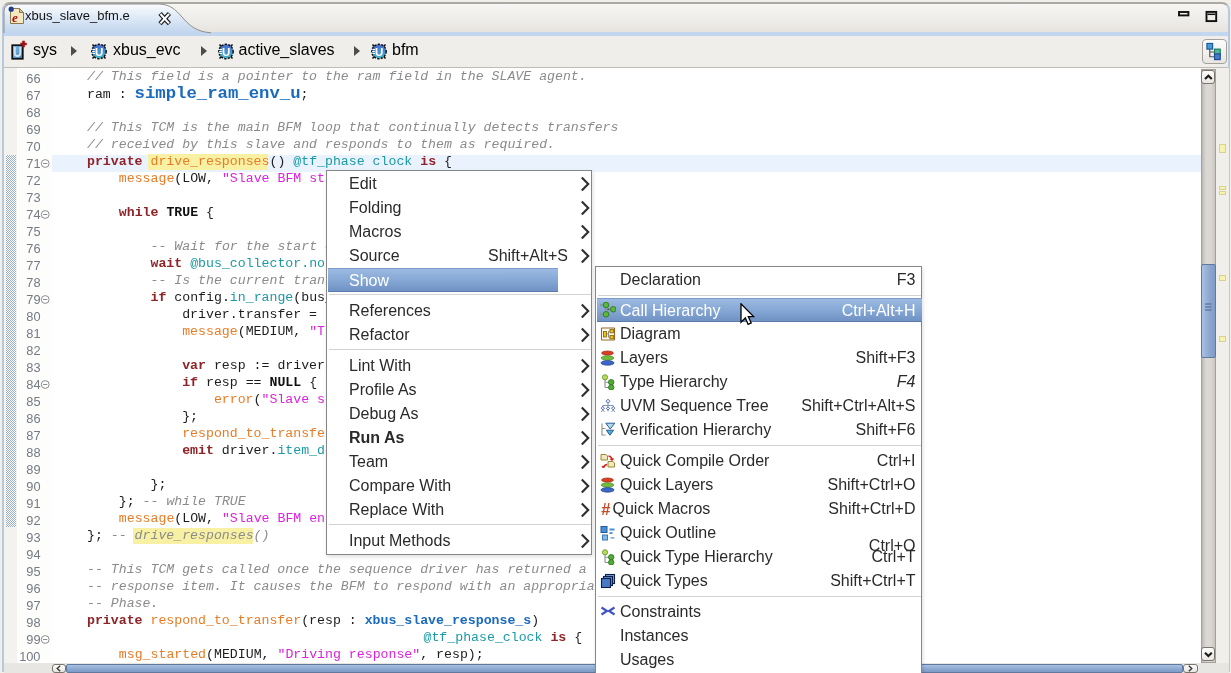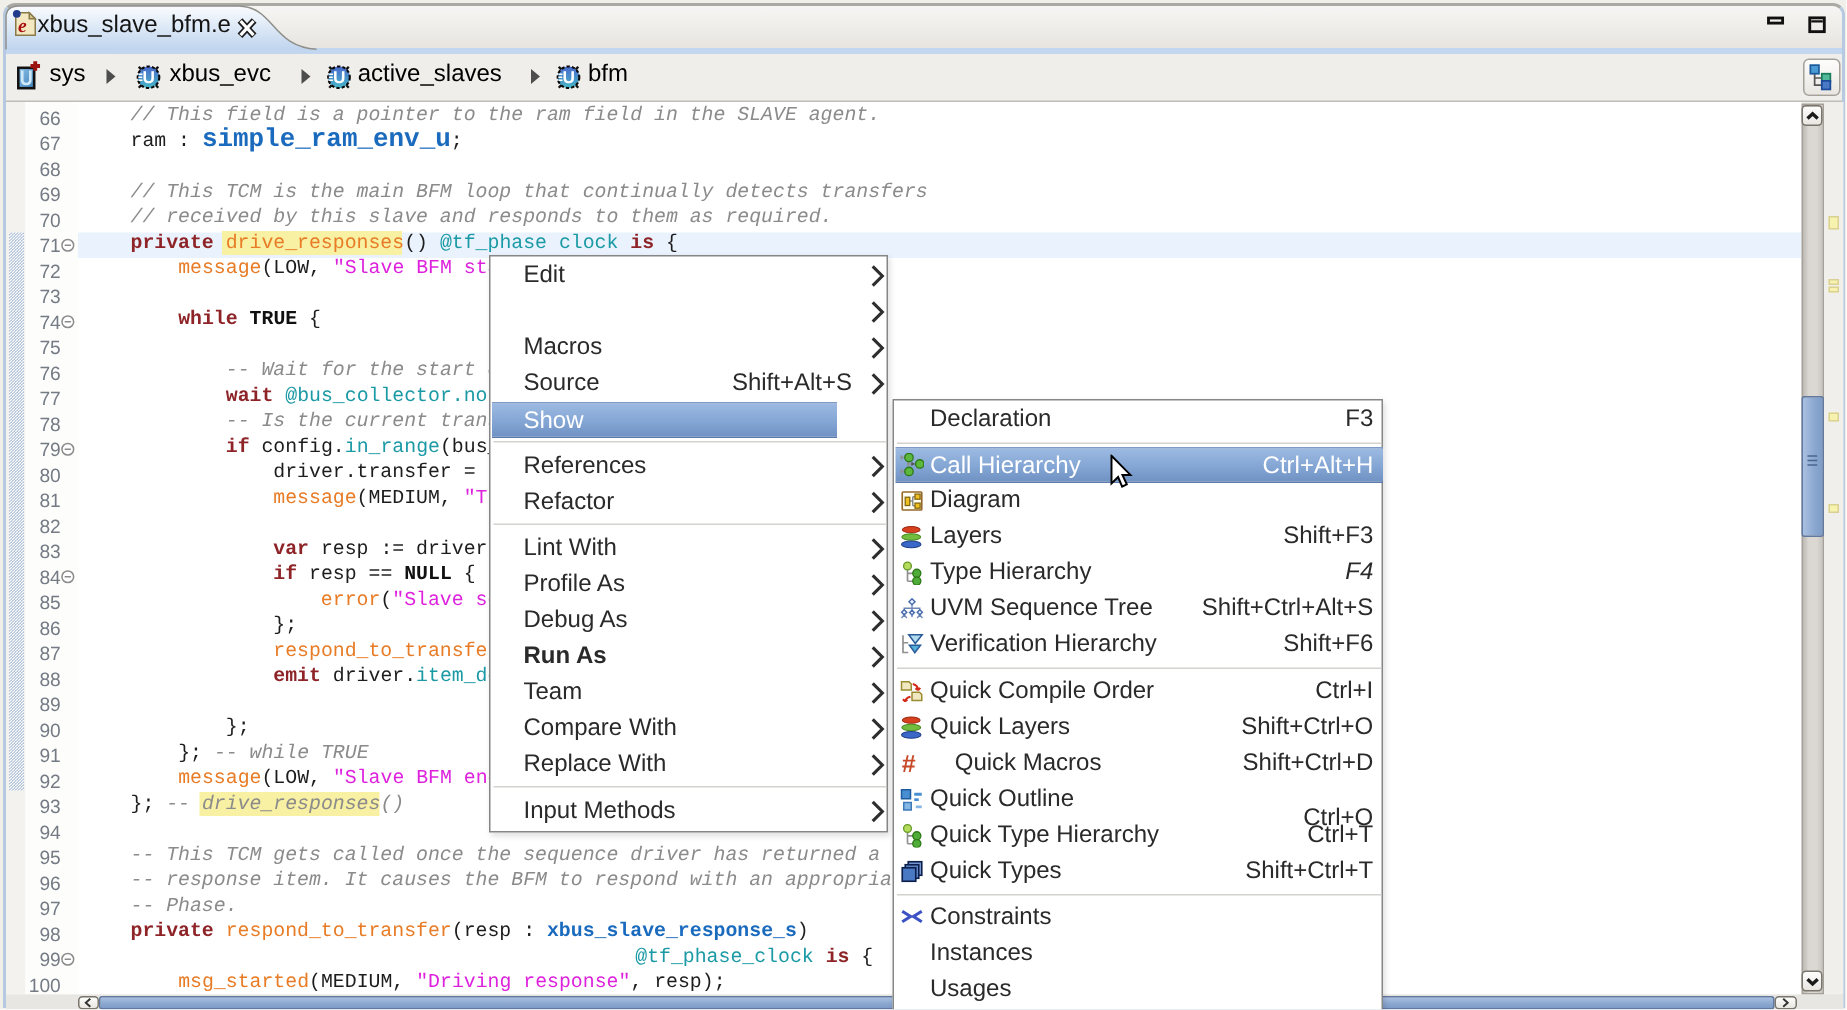--- a/index.html
+++ b/index.html
@@ -8,21 +8,21 @@
 #root *{box-sizing:border-box;}
 .abs{position:absolute;}
 
 
 #stackborder{position:absolute;left:2px;top:1.8px;width:1227.5px;height:670.2px;
   border:2px solid #b6c9e0;border-top:2px solid #aba9a3;border-radius:8px 8px 0 0;background:transparent;}
 #tabbar{position:absolute;left:4px;top:3px;width:1223.5px;height:30px;
   background:linear-gradient(#f7f6f4,#eceae6 70%,#e6e3de);border-radius:6px 6px 0 0;}
 #blueband{position:absolute;left:4px;top:32px;width:1223.5px;height:3.5px;background:#c2d7ef;}
 #tabshape{position:absolute;left:3px;top:2px;}
-#tabtitle{position:absolute;left:25px;top:8px;width:200px;height:18px;font-size:16px;color:#141414;letter-spacing:0px;}
+#tabtitle{position:absolute;left:25px;top:8px;width:200px;height:18px;font-size:13px;color:#141414;letter-spacing:0px;}
 #breadcrumb{position:absolute;left:4px;top:35.5px;width:1223.5px;height:32px;
   background:#efeeea;border-bottom:1px solid #c0bdb7;font-size:16px;color:#1c1c1e;}
 .bctext{position:absolute;top:6px;}
 .bcarrow{position:absolute;top:10px;width:0;height:0;border-left:6.5px solid #4d4d4d;
   border-top:5.5px solid transparent;border-bottom:5.5px solid transparent;}
 
 
 #editor{position:absolute;left:4px;top:68px;width:1196.5px;height:595px;background:#fff;overflow:hidden;}
 #annot{position:absolute;left:0;top:0;width:13px;height:595px;background:#f3f2ef;}
 #rangestrip{position:absolute;left:1.5px;top:87px;width:10.5px;height:372px;
@@ -320,20 +320,23 @@
     <div class="mark" style="top:275.3px;height:6px;"></div>
     <div class="mark" style="top:336px;height:5.5px;"></div>
 <svg class="abs" style="left:740px;top:303px;z-index:50;" width="16" height="23" viewBox="0 0 16 23">
   <path d="M1,0.8 L1,19.3 L5.4,15 L8.1,21.4 L11.2,19.9 L8.3,13.6 L13.6,13.6 Z" fill="#fff" stroke="#000" stroke-width="1.3" stroke-linejoin="miter"></path>
 </svg>
 
   <div class="menu" id="mainmenu">
       <div class="mi" style="top:1px;width:264.5px;">
         <span class="mlabel" style="left:21.5px;">Edit</span>
       </div>
+<div class="mi" style="top:25px;width:264.5px;">
+        <span class="mlabel" style="left:21.5px;">Folding</span>
+      </div>
 <div class="mi" style="top:49px;width:264.5px;">
         <span class="mlabel" style="left:21.5px;">Macros</span>
       </div>
 <div class="mi" style="top:73px;width:264.5px;">
         <span class="mlabel" style="left:21.5px;">Source</span>
         <span class="msc" style="right:24px;">Shift+Alt+S</span>
       </div>
 <div class="mi hl" style="top:97px;width:230px;">
         <span class="mlabel" style="left:21.5px;">Show</span>
       </div>
@@ -420,21 +423,21 @@
 <div class="msep" style="top:177.5px;width:323px;"></div>
 <div class="mi" style="top:182px;width:325px;">
         <span class="mlabel" style="left:23.5px;">Quick Compile Order</span>
         <span class="msc" style="right:6px;">Ctrl+I</span>
       </div>
 <div class="mi" style="top:206px;width:325px;">
         <span class="mlabel" style="left:23.5px;">Quick Layers</span>
         <span class="msc" style="right:6px;text-align:right;">Shift+Ctrl+O</span>
       </div>
 <div class="mi" style="top:230px;width:325px;">
-        <span class="mlabel" style="left:40px;text-align:center;">Quick Macros</span>
+        <span class="mlabel" style="left:16px;text-align:center;">Quick Macros</span>
         <span class="msc" style="right:6px;">Shift+Ctrl+D</span>
       </div>
 <div class="mi" style="top:254px;width:325px;">
         <span class="mlabel" style="left:23.5px;">Quick Outline</span>
         <span class="msc" style="right:6px;margin-top:13px;">Ctrl+O</span>
       </div>
 <div class="mi" style="top:278px;width:325px;">
         <span class="mlabel" style="left:23.5px;">Quick Type Hierarchy</span>
         <span class="msc" style="right:6px;">Ctrl+T</span>
       </div>

